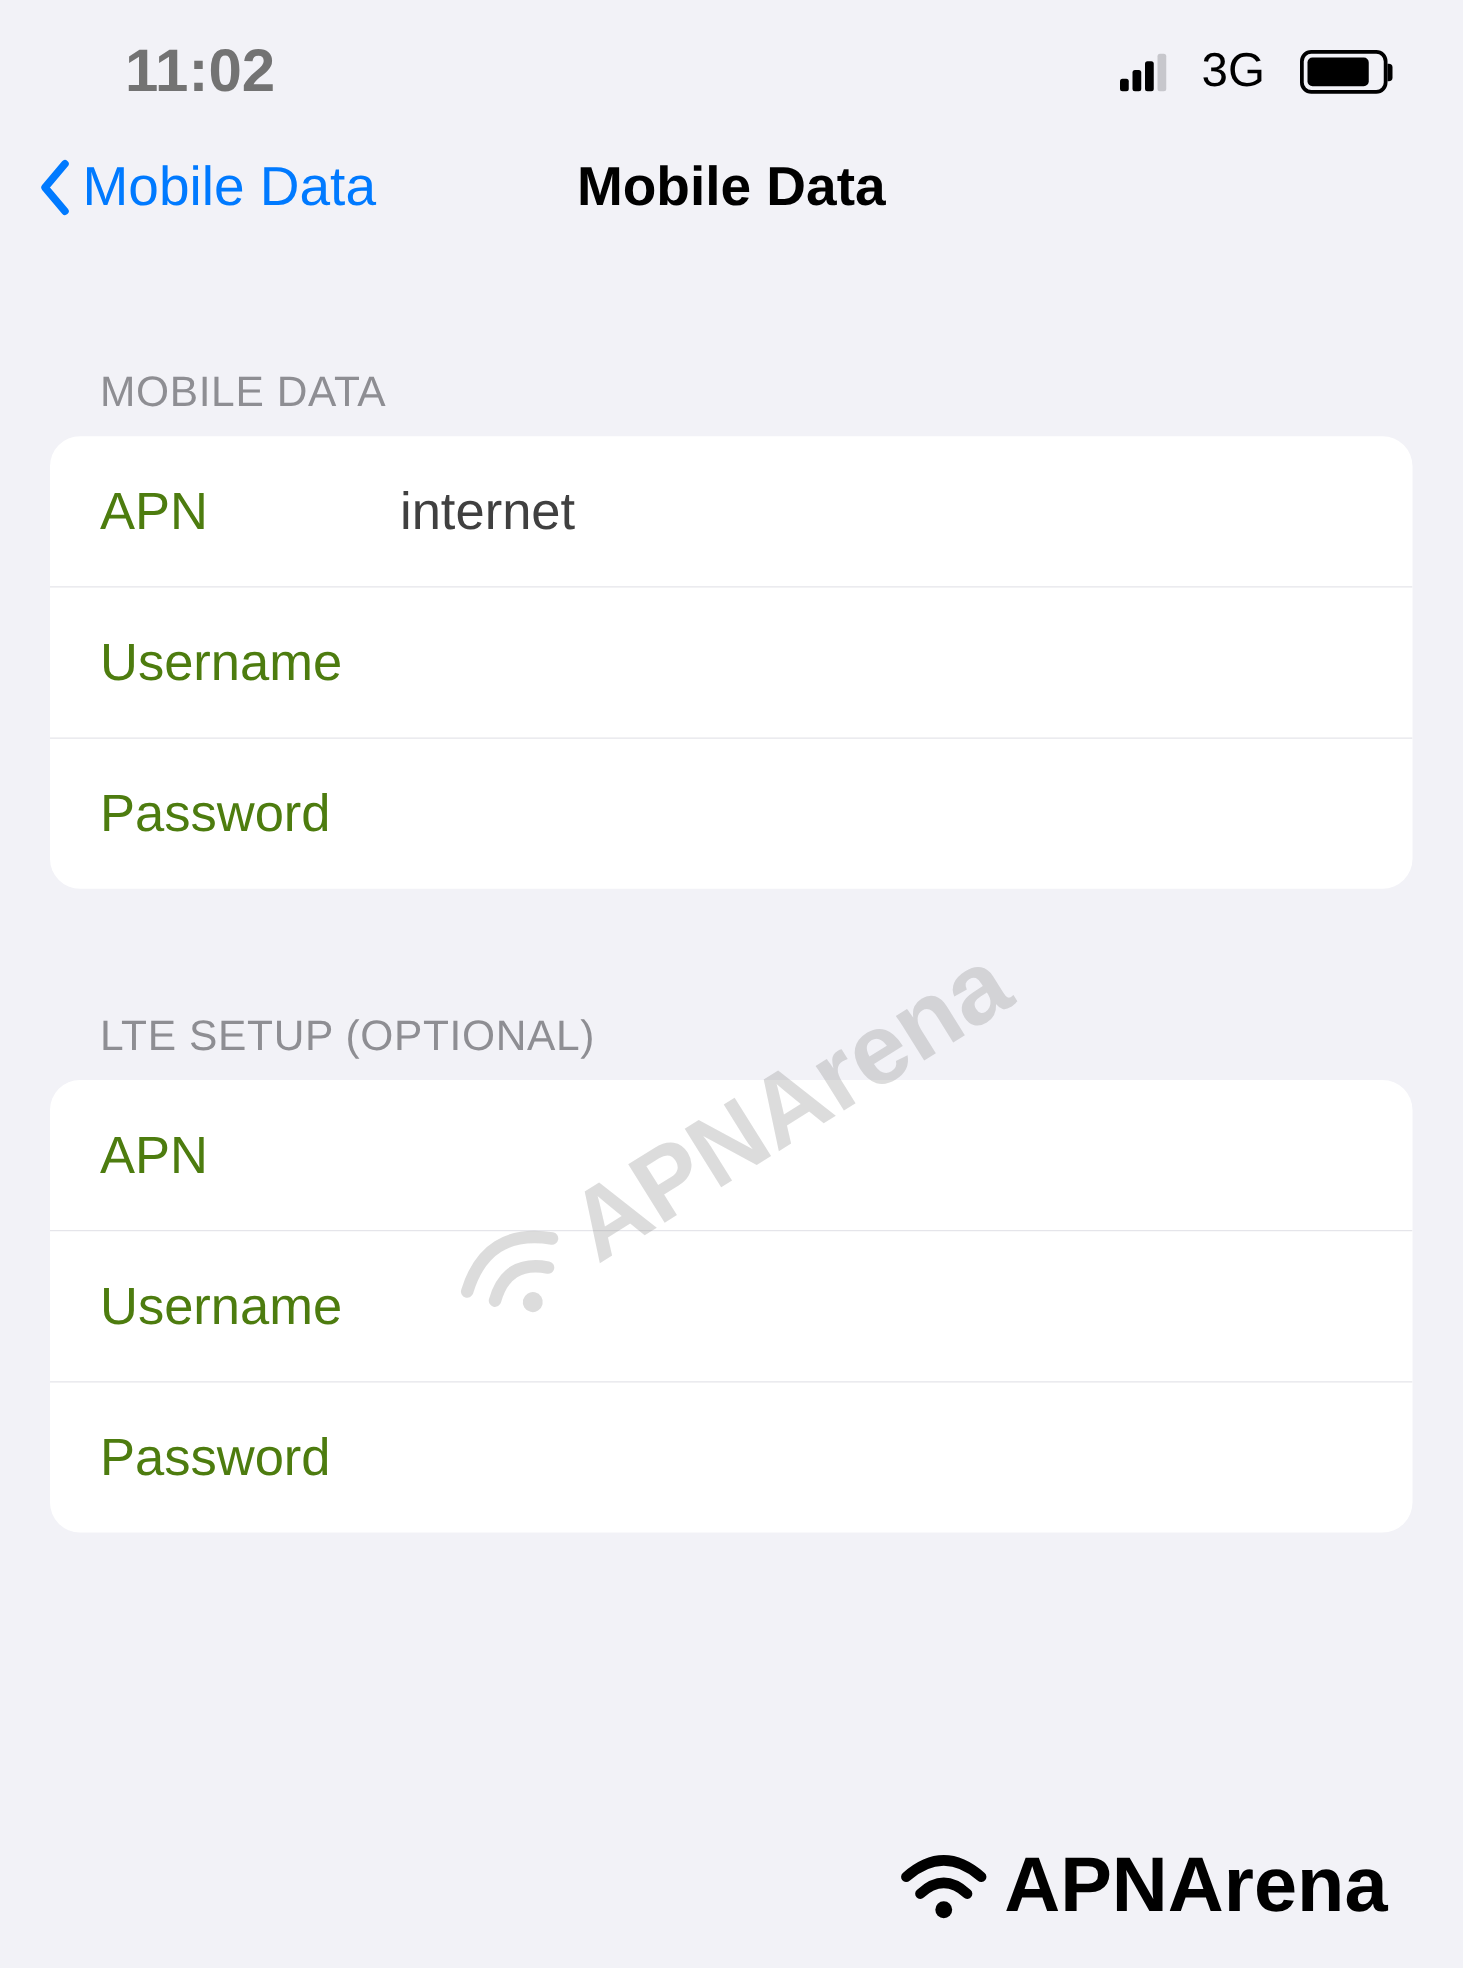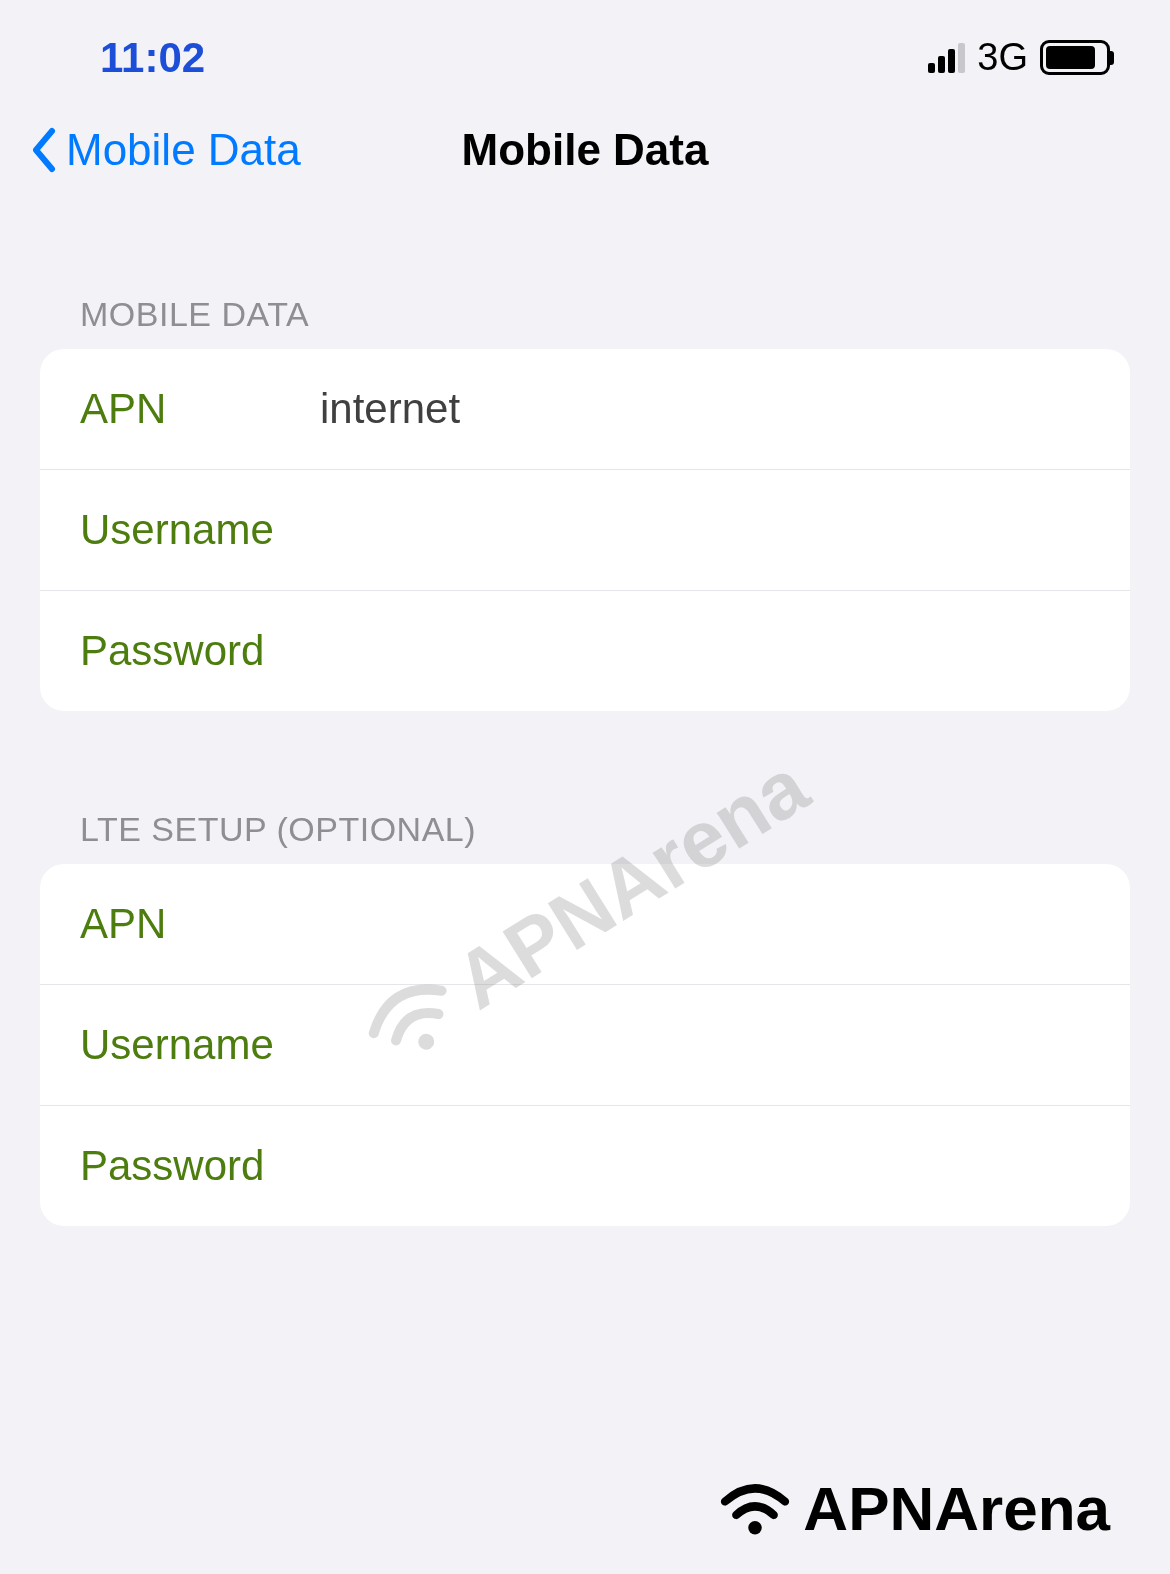--- a/index.html
+++ b/index.html
@@ -16,28 +16,28 @@
       overflow: hidden;
     }
     .status-bar {
       display: flex;
       justify-content: space-between;
       align-items: center;
       padding: 35px 60px 20px 100px;
       height: 100px;
     }
     .status-time {
-      font-size: 42px;
+      font-size: 48px;
       font-weight: 600;
-      color: #1d4ed8;
+      color: #737373;
     }
     .status-right {
       display: flex;
       align-items: center;
-      gap: 12px;
+      gap: 28px;
     }
     .signal-icon {
       display: flex;
       align-items: flex-end;
       gap: 3px;
       height: 30px;
     }
     .signal-bar {
       width: 7px;
       background-color: #000;

